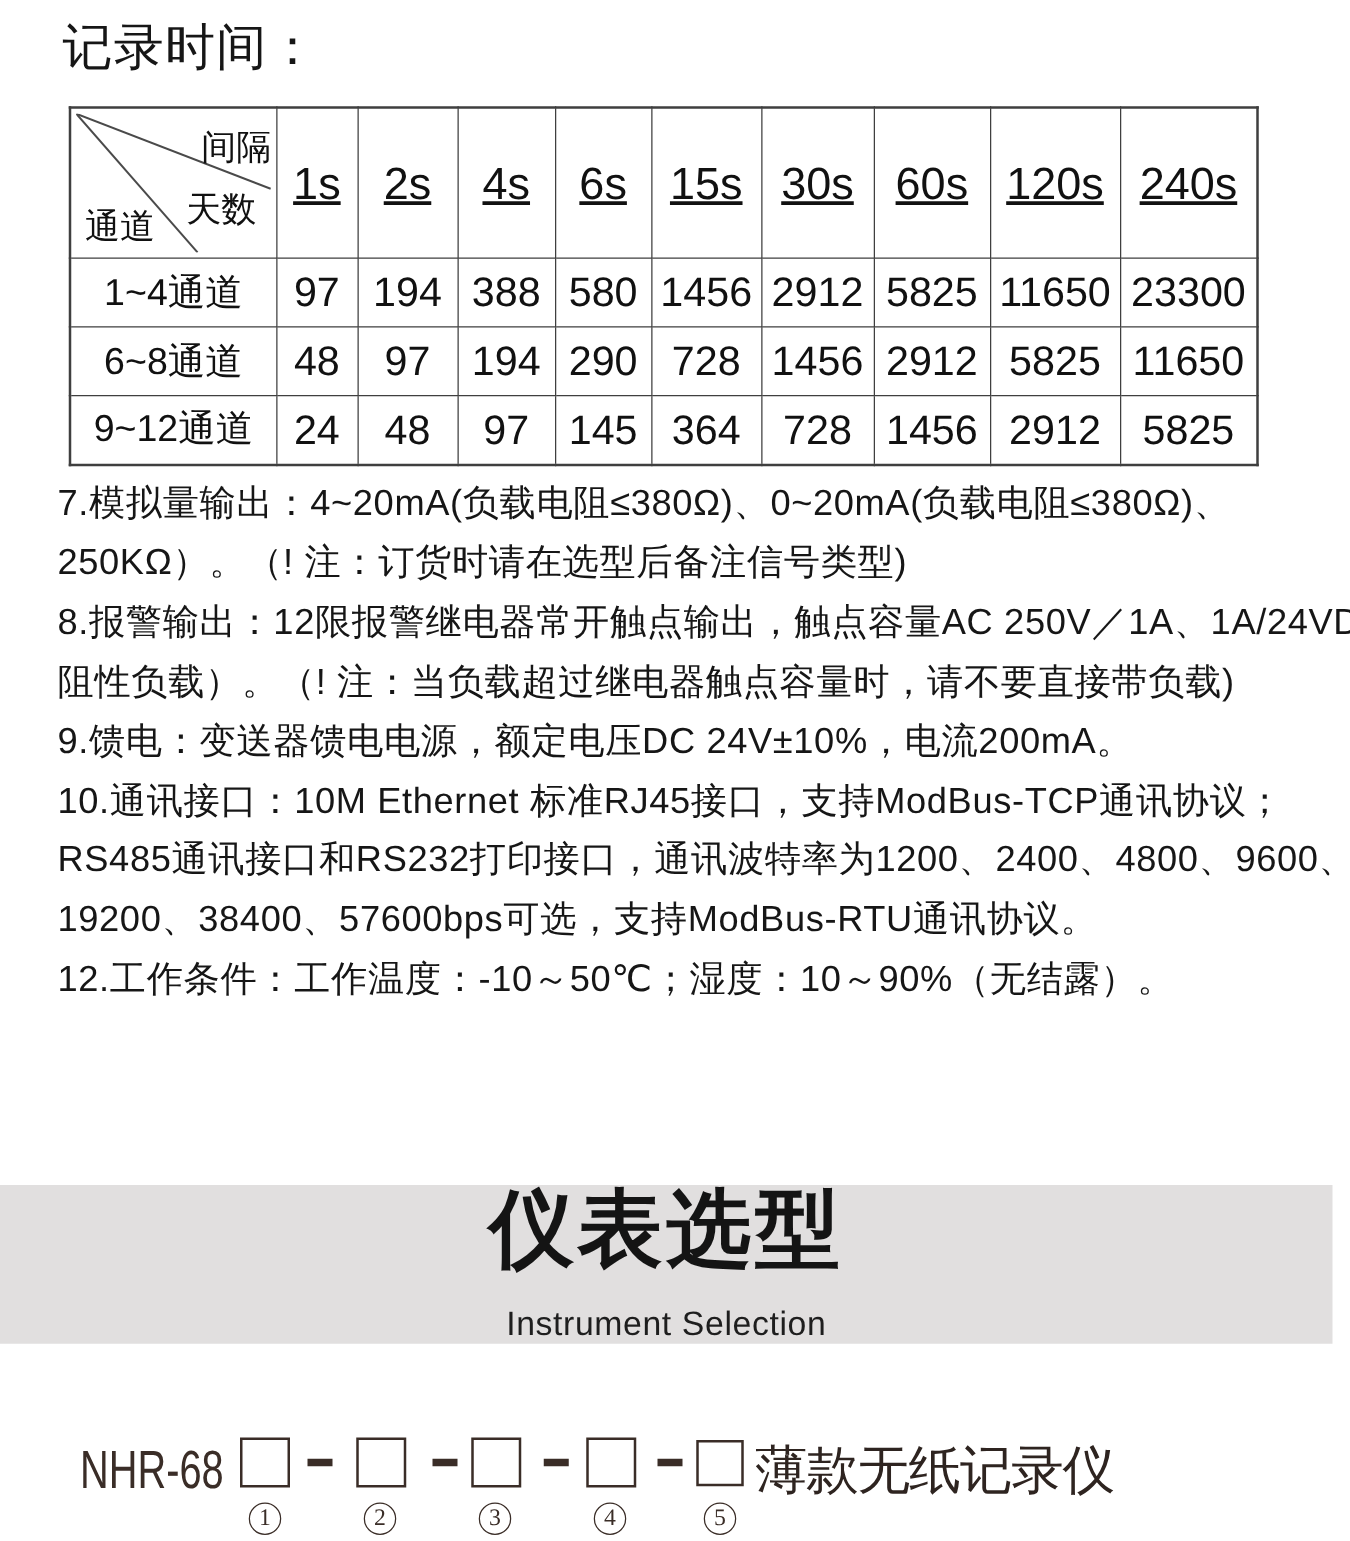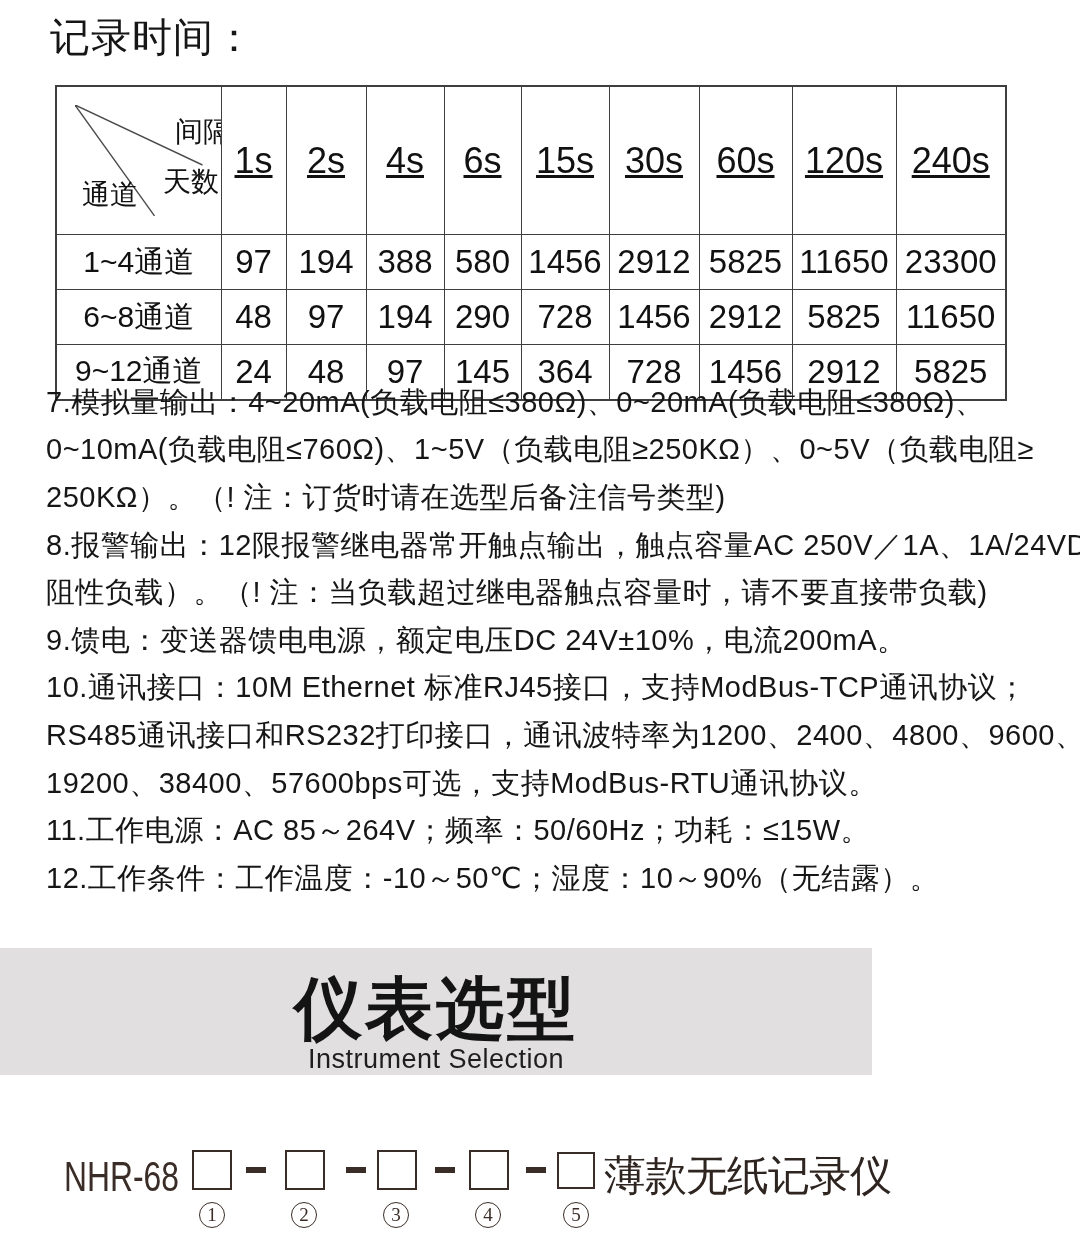--- a/index.html
+++ b/index.html
@@ -14,35 +14,35 @@
   .rec-table-wrap { position:absolute; left:55px; top:85px; }
   table.rec-table { border-collapse:collapse; table-layout:fixed; width:950px; border:2px solid #3f3f3f; }
   table.rec-table td, table.rec-table th { border:1px solid #3f3f3f; text-align:center; vertical-align:middle; font-weight:normal; overflow:hidden; }
   tr.head-row { height:111px; }
   tr.data-row { height:55px; }
   th.col-head { font-size:36px; color:#111;text-decoration:underline; }
   td.row-label { text-align:left; font-size:30px; color:#111; white-space:nowrap; }
   td.num-cell { font-size:33px; color:#111; }
 
   
-  td.corner-cell { position:relative; padding:18px; }
+  td.corner-cell { position:relative; padding:4px; }
   .corner-inner { position:relative; width:100%; height:111px; }
   .corner-inner svg { position:absolute; left:0; top:0; width:100%; height:100%; }
   .corner-lab { position:absolute; font-size:28px; color:#111; white-space:nowrap; }
   .lab-interval { left:100px; top:8px; }
   .lab-days { left:88px; top:58px; }
   .lab-channel { left:7px; top:71px; }
 
   
   .specs { position:absolute; left:46px; top:379px; width:1010px; }
   .spec-line { height:47.6px; display:flex; align-items:center; font-size:29px; color:#161616; white-space:nowrap; letter-spacing:0.5px; }
 
   
-  .banner { position:absolute; left:0; top:948px; width:872px; height:127px; background:#e1dfdf;
-            display:flex; flex-direction:column; align-items:center; justify-content:flex-end; }
+  .banner { position:absolute; left:0; top:948px; width:1066px; height:127px; background:#e1dfdf;
+            display:flex; flex-direction:column; align-items:center; justify-content:space-between; }
   .banner-title { font-size:68px; font-weight:600; color:#141414; letter-spacing:3px; line-height:1.05; }
   .banner-subtitle { font-size:27px; color:#1e1e1e; margin-top:0; letter-spacing:0.5px; }
 
   
   .model-prefix { position:absolute; left:64px; top:1152px; font-size:43px; color:#3a2d27;
                   letter-spacing:0px; transform:scaleX(0.74); transform-origin:left center; white-space:nowrap; }
   .opt-box { position:absolute; top:1150px; width:40px; height:40px; border:2px solid #3a2d27; background:#fff; }
   .opt-box.b1 { left:192px; } .opt-box.b2 { left:285px; } .opt-box.b3 { left:377px; }
   .opt-box.b4 { left:469px; } .opt-box.b5 { left:557px; top:1152px; width:38px; height:37px; }
   .opt-dash { position:absolute; top:1167px; width:20px; height:6px; background:#3a2d27; }
@@ -133,29 +133,27 @@
         <td class="num-cell">1456</td>
         <td class="num-cell">2912</td>
         <td class="num-cell">5825</td>
       </tr>
     </tbody>
       </table>
   </div>
 
   <div class="specs">
     <div class="spec-line">7.模拟量输出：4~20mA(负载电阻≤380Ω)、0~20mA(负载电阻≤380Ω)、</div>
-    <div class="spec-line">0~10mA(负载电阻≤760Ω)、1~5V（负载电阻≥250KΩ）、0~5V（负载电阻≥</div>
     <div class="spec-line">250KΩ）。（! 注：订货时请在选型后备注信号类型)</div>
     <div class="spec-line">8.报警输出：12限报警继电器常开触点输出，触点容量AC 250V／1A、1A/24VDC（</div>
     <div class="spec-line">阻性负载）。（! 注：当负载超过继电器触点容量时，请不要直接带负载)</div>
     <div class="spec-line">9.馈电：变送器馈电电源，额定电压DC 24V±10%，电流200mA。</div>
     <div class="spec-line">10.通讯接口：10M Ethernet 标准RJ45接口，支持ModBus-TCP通讯协议；</div>
     <div class="spec-line">RS485通讯接口和RS232打印接口，通讯波特率为1200、2400、4800、9600、</div>
     <div class="spec-line">19200、38400、57600bps可选，支持ModBus-RTU通讯协议。</div>
-    <div class="spec-line">11.工作电源：AC 85～264V；频率：50/60Hz；功耗：≤15W。</div>
     <div class="spec-line">12.工作条件：工作温度：-10～50℃；湿度：10～90%（无结露）。</div>
   </div>
 
   <div class="banner">
     <div class="banner-title">仪表选型</div>
     <div class="banner-subtitle">Instrument Selection</div>
   </div>
 
   <div class="model-prefix">NHR-68</div>
   <div class="opt-box b1"></div>

